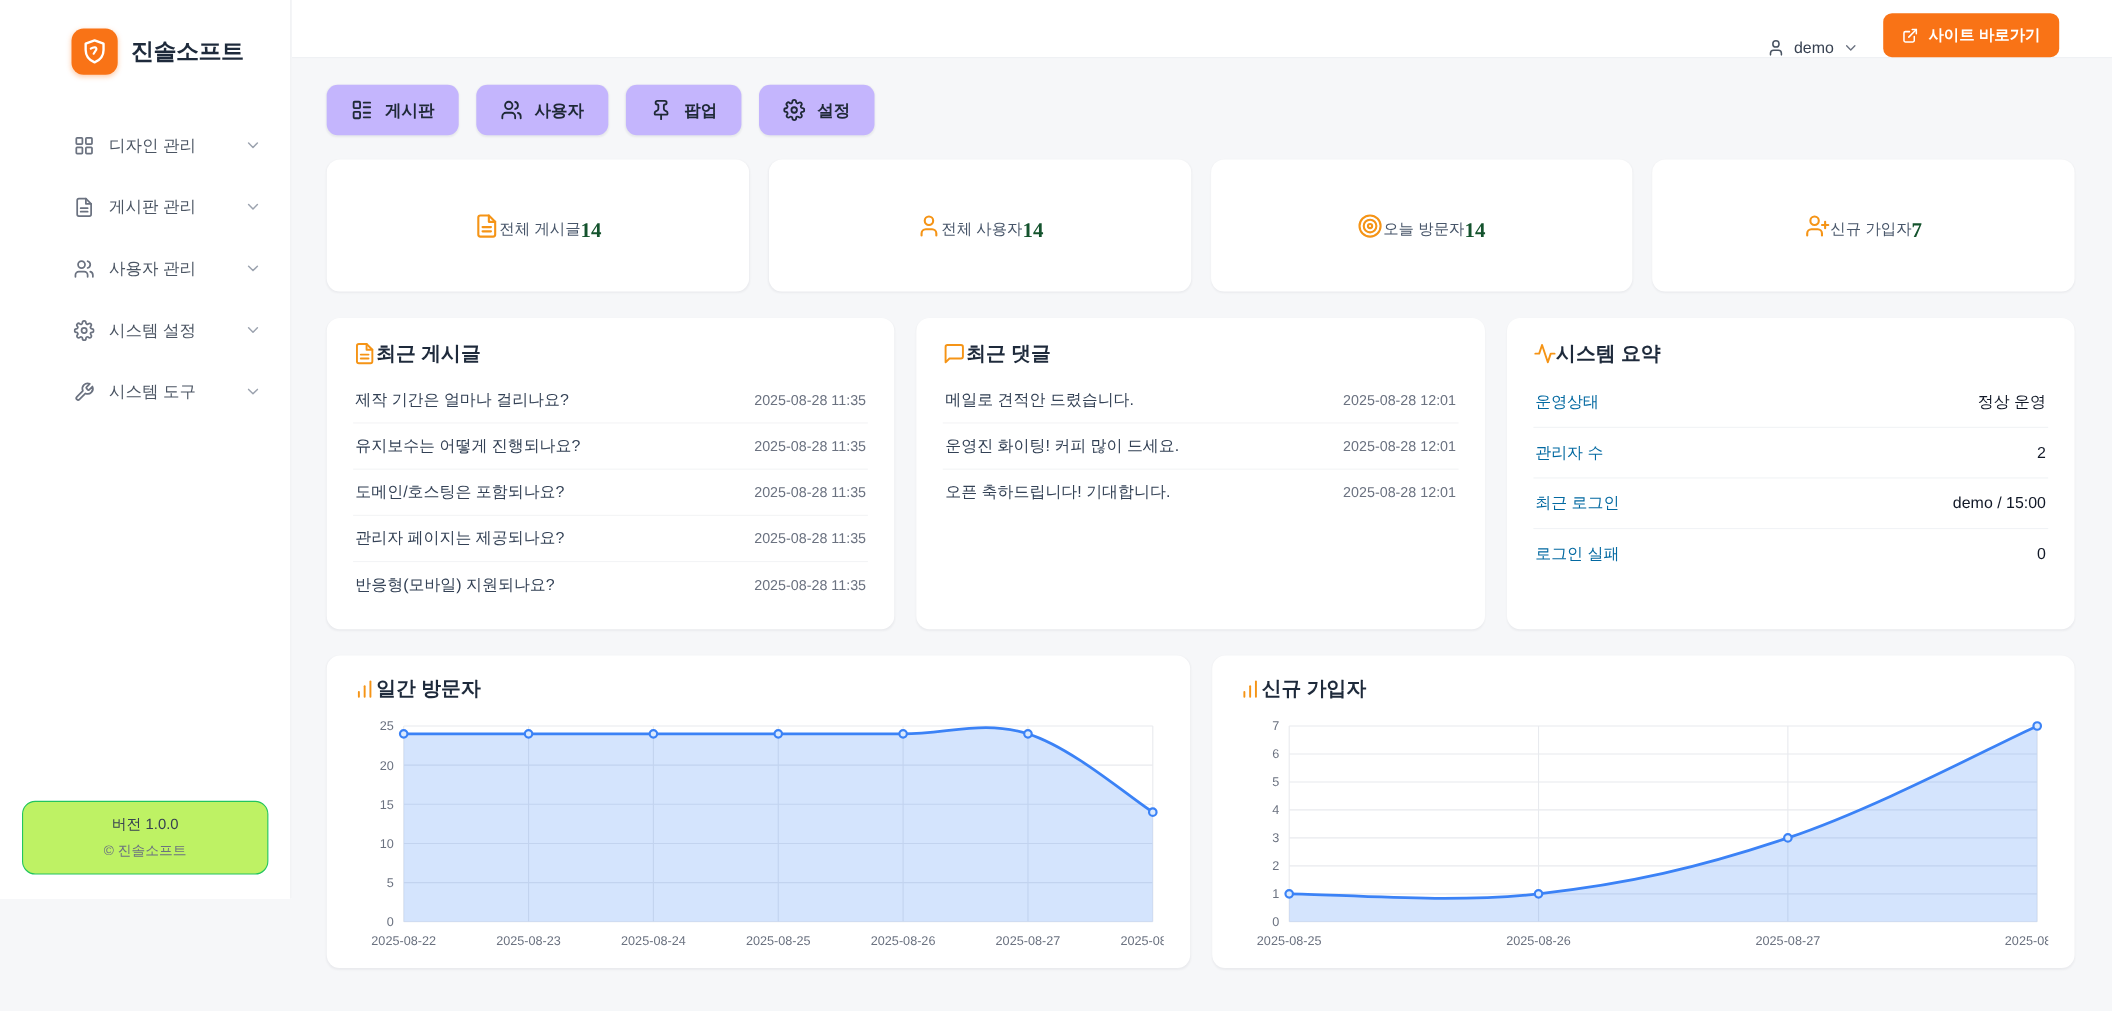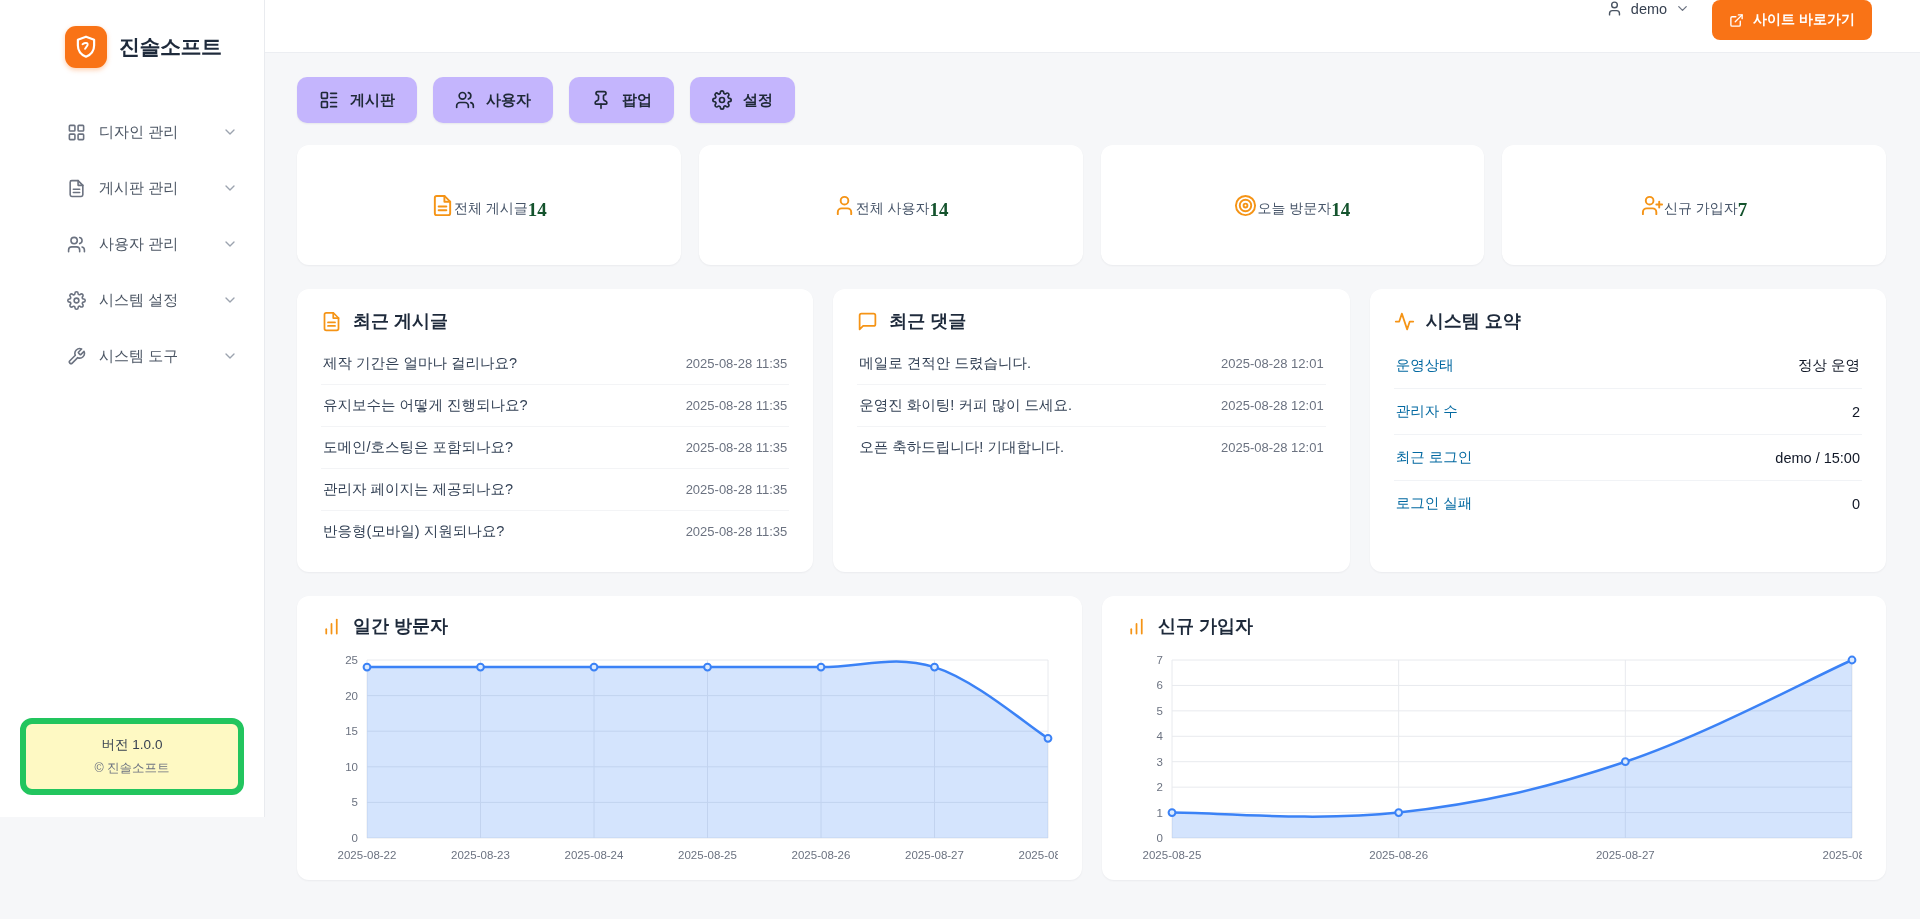--- a/index.html
+++ b/index.html
@@ -19,28 +19,28 @@
   .logo-title { font-size:21px; font-weight:800; color:#1e2a3b; letter-spacing:-0.5px; }
   .nav { margin-top:18px; }
   .nav-item { display:flex; align-items:center; gap:13px; height:56px;
     padding:0 26px 0 30px; cursor:pointer; color:#4b5563; font-size:15px; }
   .nav-item .ni-icon { width:19px; height:19px; color:#6b7280; flex:0 0 auto; display:flex; }
   .nav-item .ni-icon svg { width:19px; height:19px; }
   .nav-item .ni-label { flex:1 1 auto; }
   .nav-item .ni-chev { width:16px; height:16px; color:#9ca3af; display:flex; }
   .nav-item .ni-chev svg { width:16px; height:16px; }
   .version-box { position:absolute; left:20px; right:20px; bottom:22px;
-    border:6px solid #22c55e; background:#fef9c3; border-radius:12px;
+    border:1px solid #22c55e; background:#bef264; border-radius:12px;
     padding:12px 10px; text-align:center; }
   .version-line1 { font-size:13.5px; color:#374151; }
   .version-line2 { font-size:12.5px; color:#6b7280; margin-top:6px; }
 
   
   .topbar { margin-left:265px; height:53px; background:#ffffff;
-    border-bottom:1px solid #eceef2; display:flex; align-items:flex-start;
+    border-bottom:1px solid #eceef2; display:flex; align-items:flex-end;
     justify-content:flex-end; gap:22px; padding:0 48px 0 32px; }
   .account { display:flex; align-items:center; gap:8px; cursor:pointer;
     color:#374151; font-size:14.5px; }
   .account svg { width:17px; height:17px; color:#4b5563; }
   .account .chev svg { width:15px; height:15px; color:#6b7280; }
   .site-btn { display:flex; align-items:center; gap:9px; background:#f97316;
     color:#ffffff; font-size:14px; font-weight:700; border:none; border-radius:8px;
     padding:11px 17px; cursor:pointer; }
   .site-btn svg { width:15px; height:15px; }
 
@@ -58,21 +58,21 @@
     display:flex; flex-direction:row; align-items:center; justify-content:center;
     box-shadow:0 1px 2px rgba(16,24,40,.05); }
   .stat-icon { color:#f59416; display:flex; }
   .stat-icon svg { width:23px; height:23px; }
   .stat-label { font-size:14px; color:#475569; margin-top:7px; }
   .stat-value { font-size:19px; font-weight:800; color:#14532d; margin-top:9px;font-family:Liberation Serif, serif; }
 
   .panels-grid { display:grid; grid-template-columns:repeat(3,1fr); gap:20px; margin-top:24px; }
   .panel { background:#ffffff; border-radius:12px; padding:20px 24px; min-height:278px;
     box-shadow:0 1px 2px rgba(16,24,40,.05); }
-  .panel-head { display:flex; align-items:center; gap:11px; margin-bottom:10px; }
+  .panel-head { display:flex; align-items:center; margin-bottom:10px; }
   .panel-head .ph-icon { color:#f59416; display:flex; }
   .panel-head .ph-icon svg { width:21px; height:21px; }
   .panel-title { font-size:18px; font-weight:700; color:#1e2a3b; }
   .list-row { display:flex; align-items:center; justify-content:space-between;
     padding:11px 2px; border-bottom:1px solid #f3f4f6; cursor:pointer; }
   .list-row:last-child { border-bottom:none; }
   .list-row .lr-title { font-size:14.5px; color:#334155; }
   .list-row .lr-date { font-size:13px; color:#6b7280; white-space:nowrap; }
   .sum-row { display:flex; align-items:center; justify-content:space-between;
     padding:13px 2px; border-bottom:1px solid #f1f3f6; }

